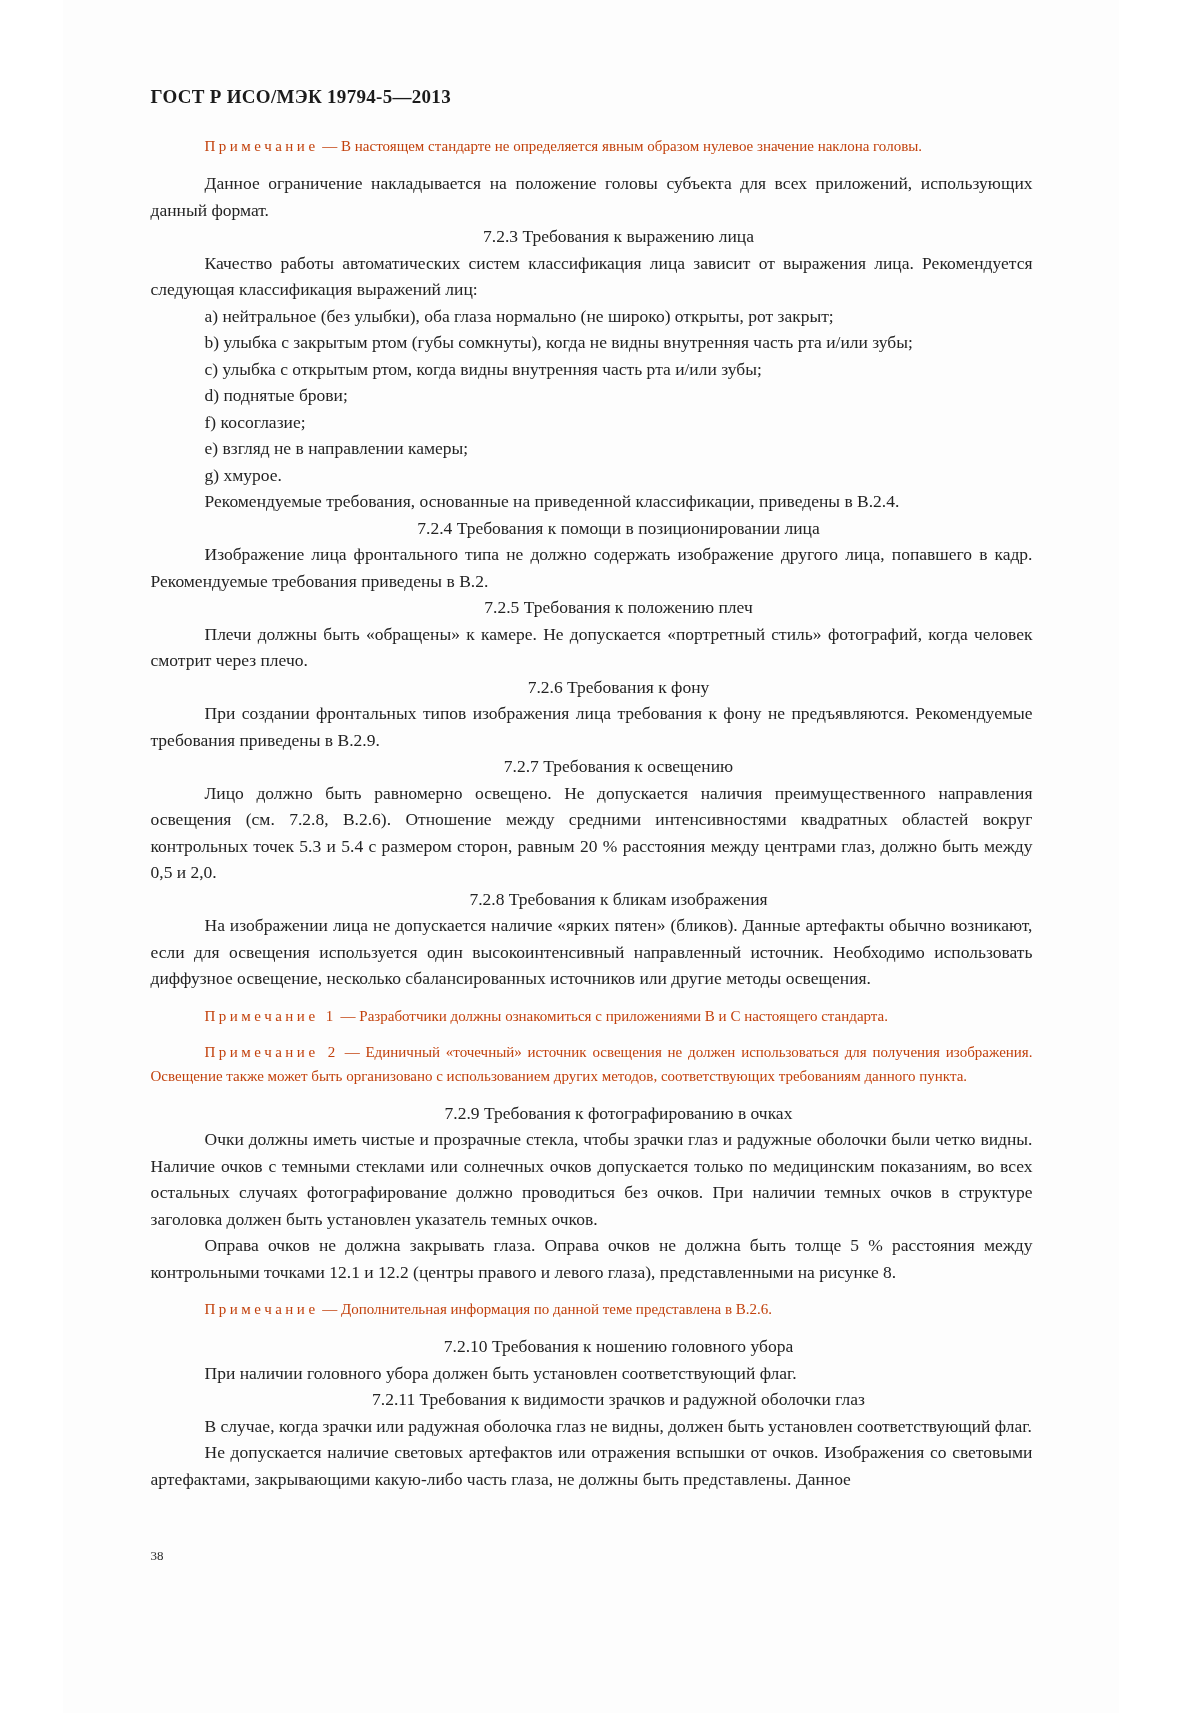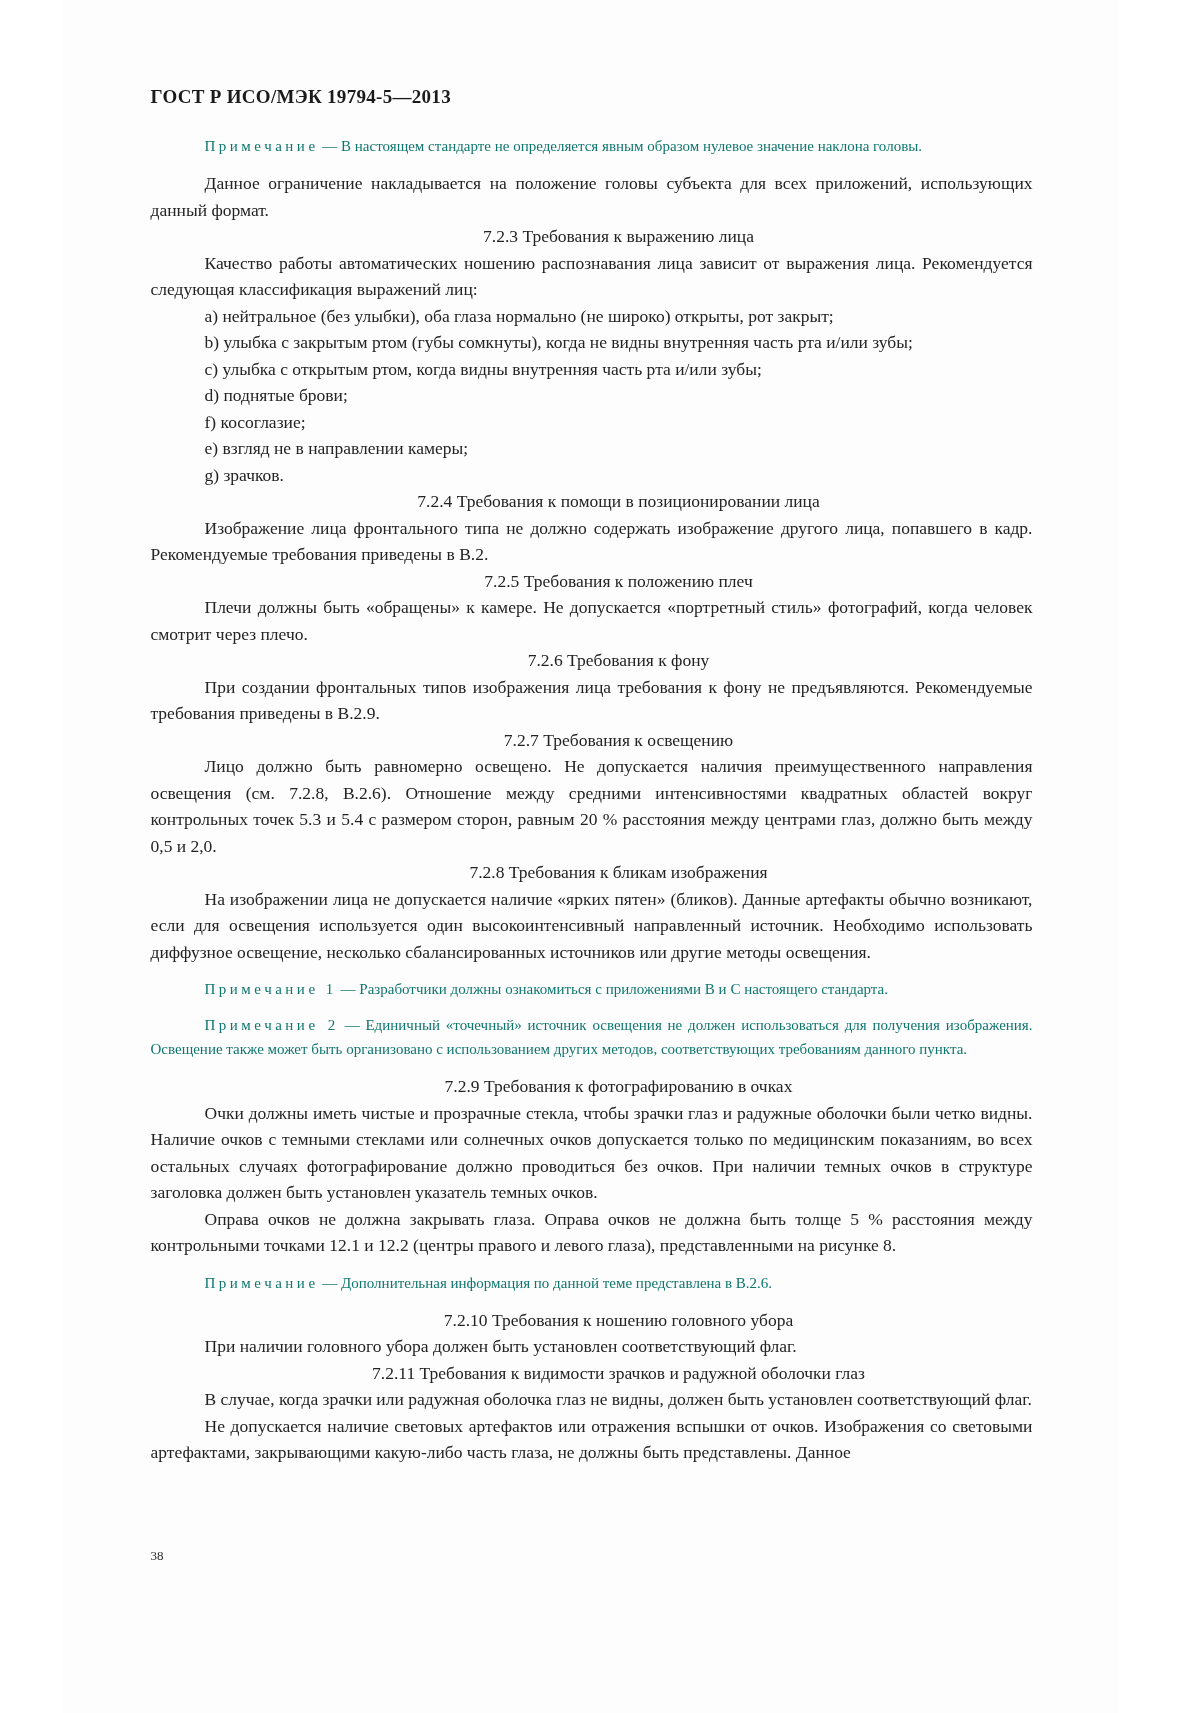--- a/index.html
+++ b/index.html
@@ -37,21 +37,21 @@
   }
   .heading {
     text-align: center;
   }
   .note {
     font-size: 15px;
     line-height: 24px;
     margin: 12px 0;
     text-indent: 54px;
     text-align: justify;
-    color: #0f766e;
+    color: #c2410c;
   }
   .note + .note { margin-top: 0; }
   .note-label { letter-spacing: 3.5px; }
   .page-footer {
     position: absolute;
     left: 88px;
     top: 1548px;
     font-size: 13px;
     color: #2a2a2a;
   }
@@ -59,28 +59,29 @@
 </head>
 <body>
 
 <div class="page">
   <div class="doc-header">ГОСТ Р ИСО/МЭК 19794-5—2013</div>
 
   <div class="doc-body">
       <p class="note"><span class="note-label">Примечание</span> — В настоящем стандарте не определяется явным образом нулевое значение наклона головы.</p>
       <p class="paragraph">Данное ограничение накладывается на положение головы субъекта для всех приложений, использующих данный формат.</p>
       <p class="heading">7.2.3 Требования к выражению лица</p>
-      <p class="paragraph">Качество работы автоматических ношению распознавания лица зависит от выражения лица. Рекомендуется следующая классификация выражений лиц:</p>
+      <p class="paragraph">Качество работы автоматических систем классификация лица зависит от выражения лица. Рекомендуется следующая классификация выражений лиц:</p>
       <p class="list-item">a) нейтральное (без улыбки), оба глаза нормально (не широко) открыты, рот закрыт;</p>
       <p class="list-item">b) улыбка с закрытым ртом (губы сомкнуты), когда не видны внутренняя часть рта и/или зубы;</p>
       <p class="list-item">c) улыбка с открытым ртом, когда видны внутренняя часть рта и/или зубы;</p>
       <p class="list-item">d) поднятые брови;</p>
       <p class="list-item">f) косоглазие;</p>
       <p class="list-item">e) взгляд не в направлении камеры;</p>
-      <p class="list-item">g) зрачков.</p>
+      <p class="list-item">g) хмурое.</p>
+      <p class="paragraph">Рекомендуемые требования, основанные на приведенной классификации, приведены в В.2.4.</p>
       <p class="heading">7.2.4 Требования к помощи в позиционировании лица</p>
       <p class="paragraph">Изображение лица фронтального типа не должно содержать изображение другого лица, попавшего в кадр. Рекомендуемые требования приведены в В.2.</p>
       <p class="heading">7.2.5 Требования к положению плеч</p>
       <p class="paragraph">Плечи должны быть «обращены» к камере. Не допускается «портретный стиль» фотографий, когда человек смотрит через плечо.</p>
       <p class="heading">7.2.6 Требования к фону</p>
       <p class="paragraph">При создании фронтальных типов изображения лица требования к фону не предъявляются. Рекомендуемые требования приведены в В.2.9.</p>
       <p class="heading">7.2.7 Требования к освещению</p>
       <p class="paragraph">Лицо должно быть равномерно освещено. Не допускается наличия преимущественного направления освещения (см. 7.2.8, В.2.6). Отношение между средними интенсивностями квадратных областей вокруг контрольных точек 5.3 и 5.4 с размером сторон, равным 20 % расстояния между центрами глаз, должно быть между 0,5 и 2,0.</p>
       <p class="heading">7.2.8 Требования к бликам изображения</p>
       <p class="paragraph">На изображении лица не допускается наличие «ярких пятен» (бликов). Данные артефакты обычно возникают, если для освещения используется один высокоинтенсивный направленный источник. Необходимо использовать диффузное освещение, несколько сбалансированных источников или другие методы освещения.</p>

